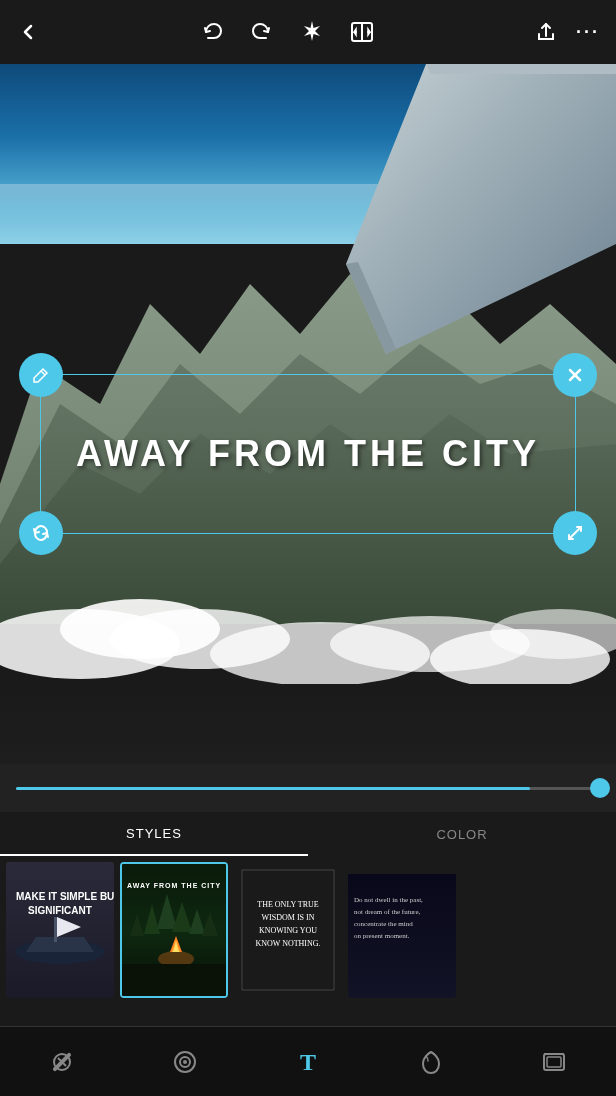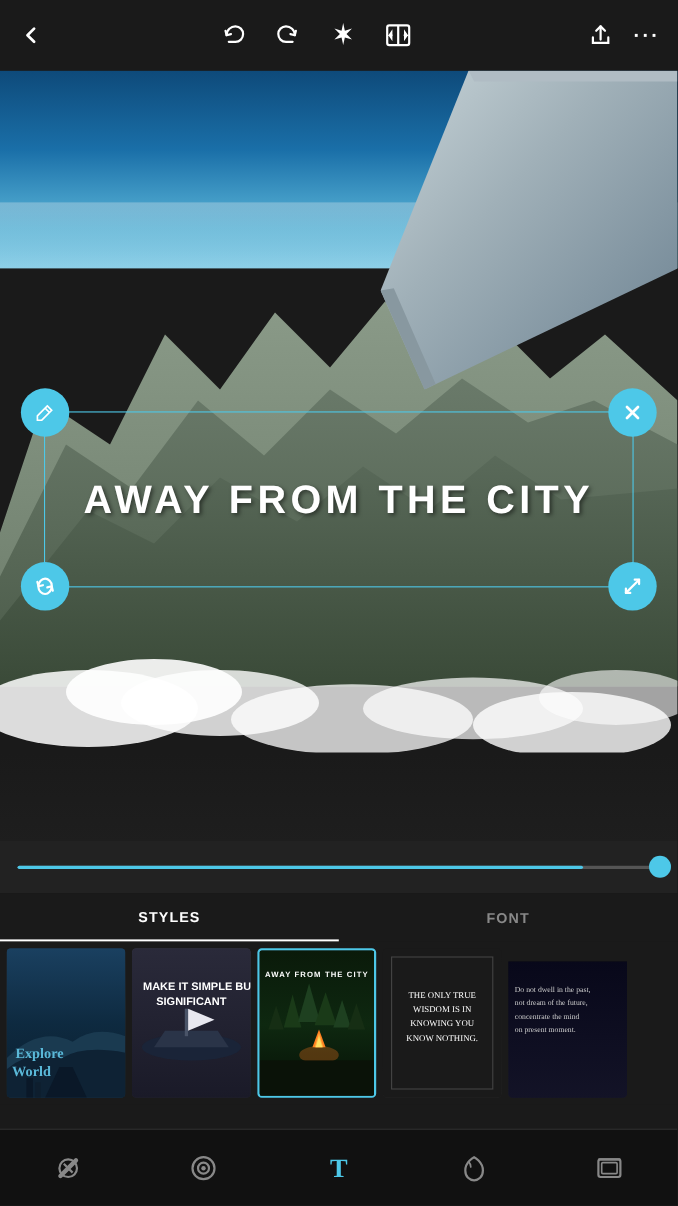--- a/index.html
+++ b/index.html
@@ -124,21 +124,21 @@
       left: 0; right: 0;
       height: 44px;
       background: #1a1a1a;
       display: flex;
       align-items: center;
     }
     .tab {
       flex: 1;
       text-align: center;
       font-size: 13px;
-      font-weight: 700;
+      font-weight: 400;
       color: #888;
       letter-spacing: 1px;
       cursor: pointer;
       height: 100%;
       display: flex; align-items: center; justify-content: center;
     }
     .tab.active {
       color: #fff;
       border-bottom: 2px solid #fff;
     }
@@ -388,51 +388,26 @@
     <div class="slider-fill"></div>
     <div class="slider-thumb"></div>
   </div>
 </div>
 
 <div class="tabs-bar">
   <div class="tab active">
     <span>STYLES</span>
   </div>
   <div class="tab">
-    <span>FONT</span>
+    <span>COLOR</span>
   </div>
 </div>
 
 <div class="styles-row">
 
-  <div class="style-thumb">
-    <div class="thumb-bg thumb-bg-1" style="width:100%;height:100%;position:relative;">
-      <svg width="108" height="136" viewBox="0 0 108 136" style="position:absolute;top:0;left:0;">
-        <defs>
-          <linearGradient id="t1bg" x1="0" y1="0" x2="0" y2="1">
-            <stop offset="0%" stop-color="#1a4060"></stop>
-            <stop offset="50%" stop-color="#0e2a40"></stop>
-            <stop offset="100%" stop-color="#0a1e2e"></stop>
-          </linearGradient>
-        </defs>
-        <rect width="108" height="136" fill="url(#t1bg)"></rect>
-
-        <path d="M0 100 Q30 70 60 85 Q80 70 108 80 L108 136 L0 136 Z" fill="#1a3a50"></path>
-        <path d="M0 110 Q25 90 50 100 Q70 88 108 95 L108 136 L0 136 Z" fill="#0e2234"></path>
-
-        <path d="M35 136 L48 108 L60 108 L73 136 Z" fill="#0a1828"></path>
-
-        <text x="8" y="100" fill="#5ab8d8" font-family="cursive" font-size="13" font-weight="bold">Explore</text>
-        <text x="5" y="116" fill="#5ab8d8" font-family="cursive" font-size="13" font-weight="bold">World</text>
-
-        <rect x="18" y="118" width="6" height="18" fill="#0a1828"></rect>
-        <rect x="26" y="122" width="5" height="14" fill="#0e1e2e"></rect>
-      </svg>
-    </div>
-  </div>
 
   <div class="style-thumb">
     <div class="thumb-bg thumb-bg-2" style="width:100%;height:100%;position:relative;">
       <svg width="108" height="136" viewBox="0 0 108 136" style="position:absolute;top:0;left:0;">
         <defs>
           <linearGradient id="t2bg" x1="0" y1="0" x2="0" y2="1">
             <stop offset="0%" stop-color="#2a2a3a"></stop>
             <stop offset="100%" stop-color="#1a1a28"></stop>
           </linearGradient>
         </defs>

